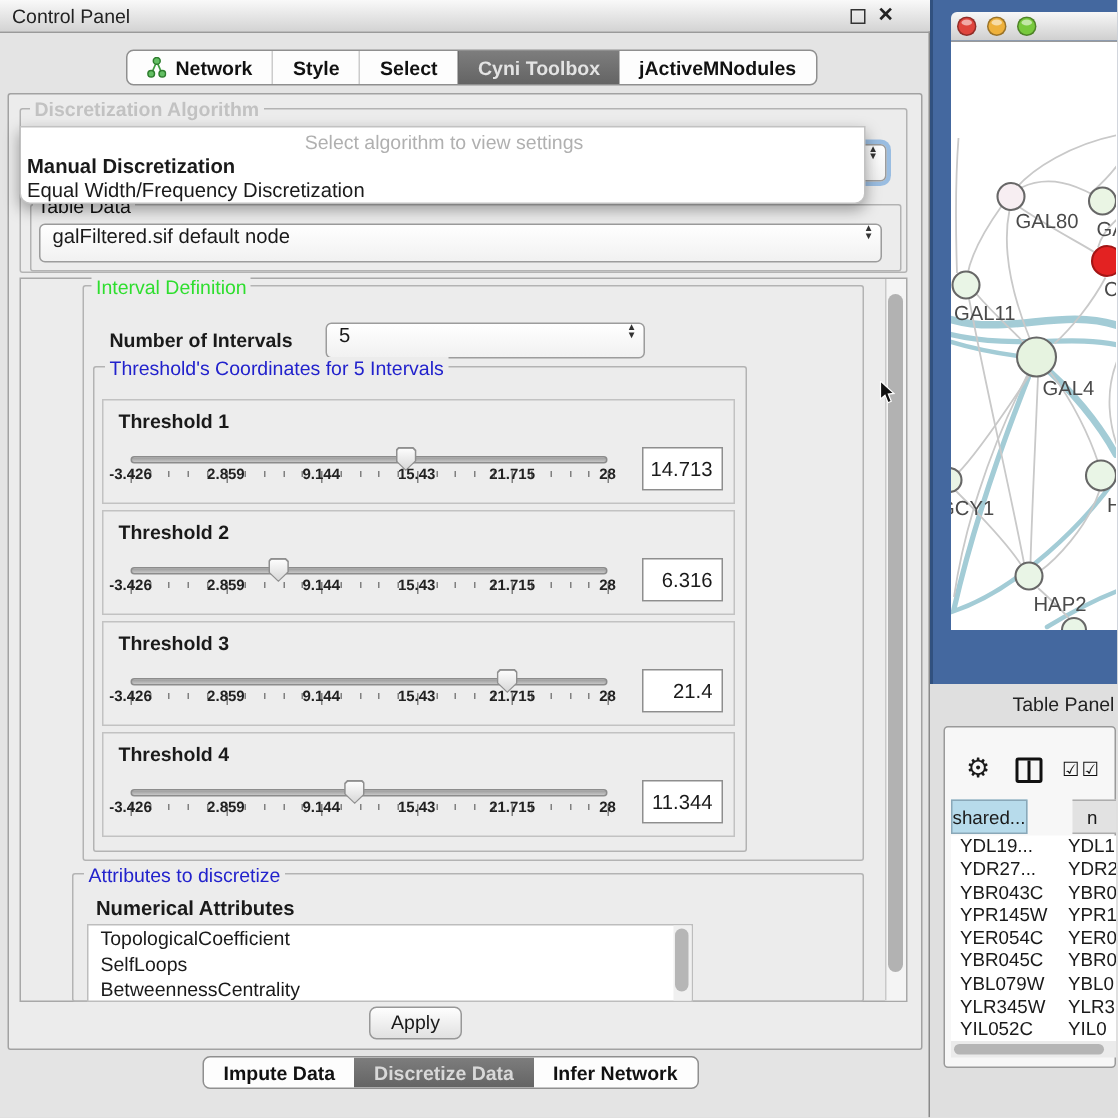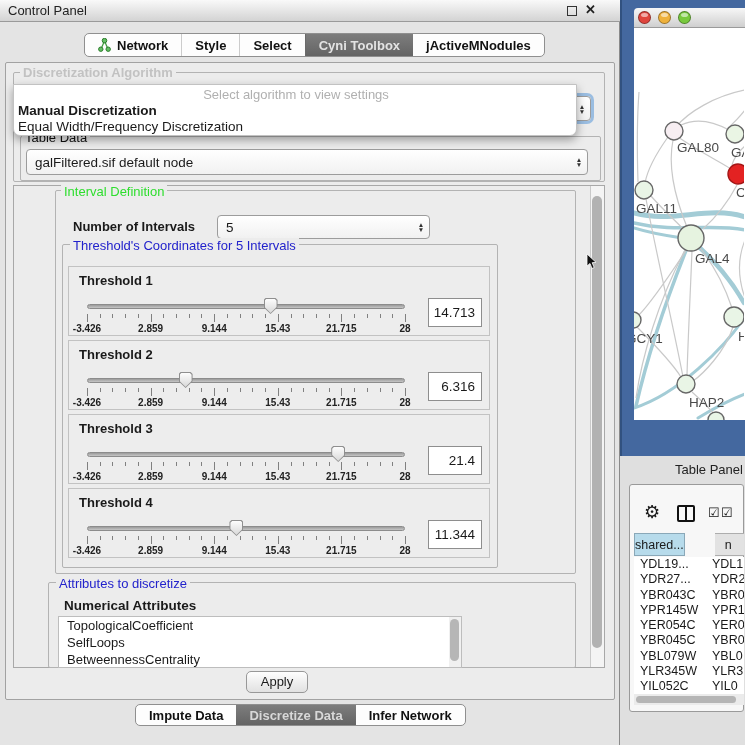--- a/index.html
+++ b/index.html
@@ -27,21 +27,21 @@
   .ttab.sel + .ttab { border-left:none; }
   #network-tab-icon { width:13px; height:14px; margin-right:6px; }
 
   
   #cp-content { left:5px; top:62px; width:610px; height:638px; background:#ececec; border:1px solid #a2a2a2; border-radius:2px; }
 
   .groupbox { position:absolute; border:1px solid #b3b3b3; border-radius:2px; }
   .gtitle { position:absolute; font-size:13px; background:#ececec; padding:0 3px; white-space:nowrap; }
 
   .combo { position:absolute; background:linear-gradient(#ffffff,#f1f1f1); border:1px solid #9c9c9c;
-    border-radius:4px; font-size:13.5px; display:flex; align-items:center; }
+    border-radius:4px; font-size:13.5px; display:flex; align-items:flex-start; }
   .combo .cval { padding-left:8px; flex:1; white-space:nowrap; overflow:hidden; }
   .spinner { width:16px; display:flex; flex-direction:column; align-items:center; justify-content:center; line-height:5px; color:#333; }
   .spinner span { font-size:6.5px; }
 
   
   #alg-group { left:13px; top:72px; width:592px; height:110px; }
   #alg-group-title { left:20px; top:65px; color:#c2c2c2; font-weight:bold; }
   #alg-combo { left:24px; top:96px; width:567px; height:25px;
     box-shadow:0 0 0 3px rgba(110,165,220,0.65); }
 
@@ -75,21 +75,21 @@
   .thr-row { position:absolute; left:0; width:422px; height:70px; border:1px solid #c2c2c2; background:#ededed; }
   .thr-label { position:absolute; left:10px; top:6px; font-size:13px; font-weight:bold; }
   .thr-track { position:absolute; left:18px; top:37px; width:318px; height:5px; border-radius:3px;
     background:linear-gradient(#9b9b9b,#c6c6c6); border:1px solid #8c8c8c; }
   .thr-thumb { position:absolute; top:31px; width:14px; height:16px; background:#8f8f8f;
     clip-path:polygon(14% 0,86% 0,100% 12%,100% 58%,50% 100%,0 58%,0 12%); }
   .thr-thumb::after { content:""; position:absolute; left:1px; top:1px; right:1px; bottom:1px;
     background:linear-gradient(#fdfdfd,#d8d8d8); clip-path:polygon(14% 0,86% 0,100% 12%,100% 58%,50% 100%,0 58%,0 12%); }
   .thr-ticks { position:absolute; left:18px; top:47px; width:318px; height:9px; }
   .thr-ticks i { position:absolute; top:0; width:1px; background:#808080; }
-  .thr-ticklabels { position:absolute; left:18px; top:56px; width:338px; height:12px; }
+  .thr-ticklabels { position:absolute; left:18px; top:44px; width:338px; height:12px; }
   .thr-ticklabels b { position:absolute; width:50px; text-align:center; font-size:10px; color:#222; }
   .thr-value { position:absolute; left:359px; top:31px; width:54px; height:29px; background:#fff;
     border:1px solid #8e8e8e; font-size:13.5px; text-align:right; line-height:27px; padding-right:6px; }
 
   #attr-group { left:48px; top:582px; width:528px; height:86px; }
   #attr-title { left:56px; top:576px; color:#2222cc; }
   #attr-heading { left:64px; top:598px; font-size:13.5px; font-weight:bold; }
   #attr-list { left:58px; top:616px; width:404px; height:52px; background:#ffffff; border:1px solid #bdbdbd; overflow:hidden; }
   .list-item { height:17px; line-height:17px; padding-left:8px; font-size:13px; white-space:nowrap; }
   #attr-vscroll { left:449px; top:617px; width:12px; height:50px; background:#f0f0f0; }

